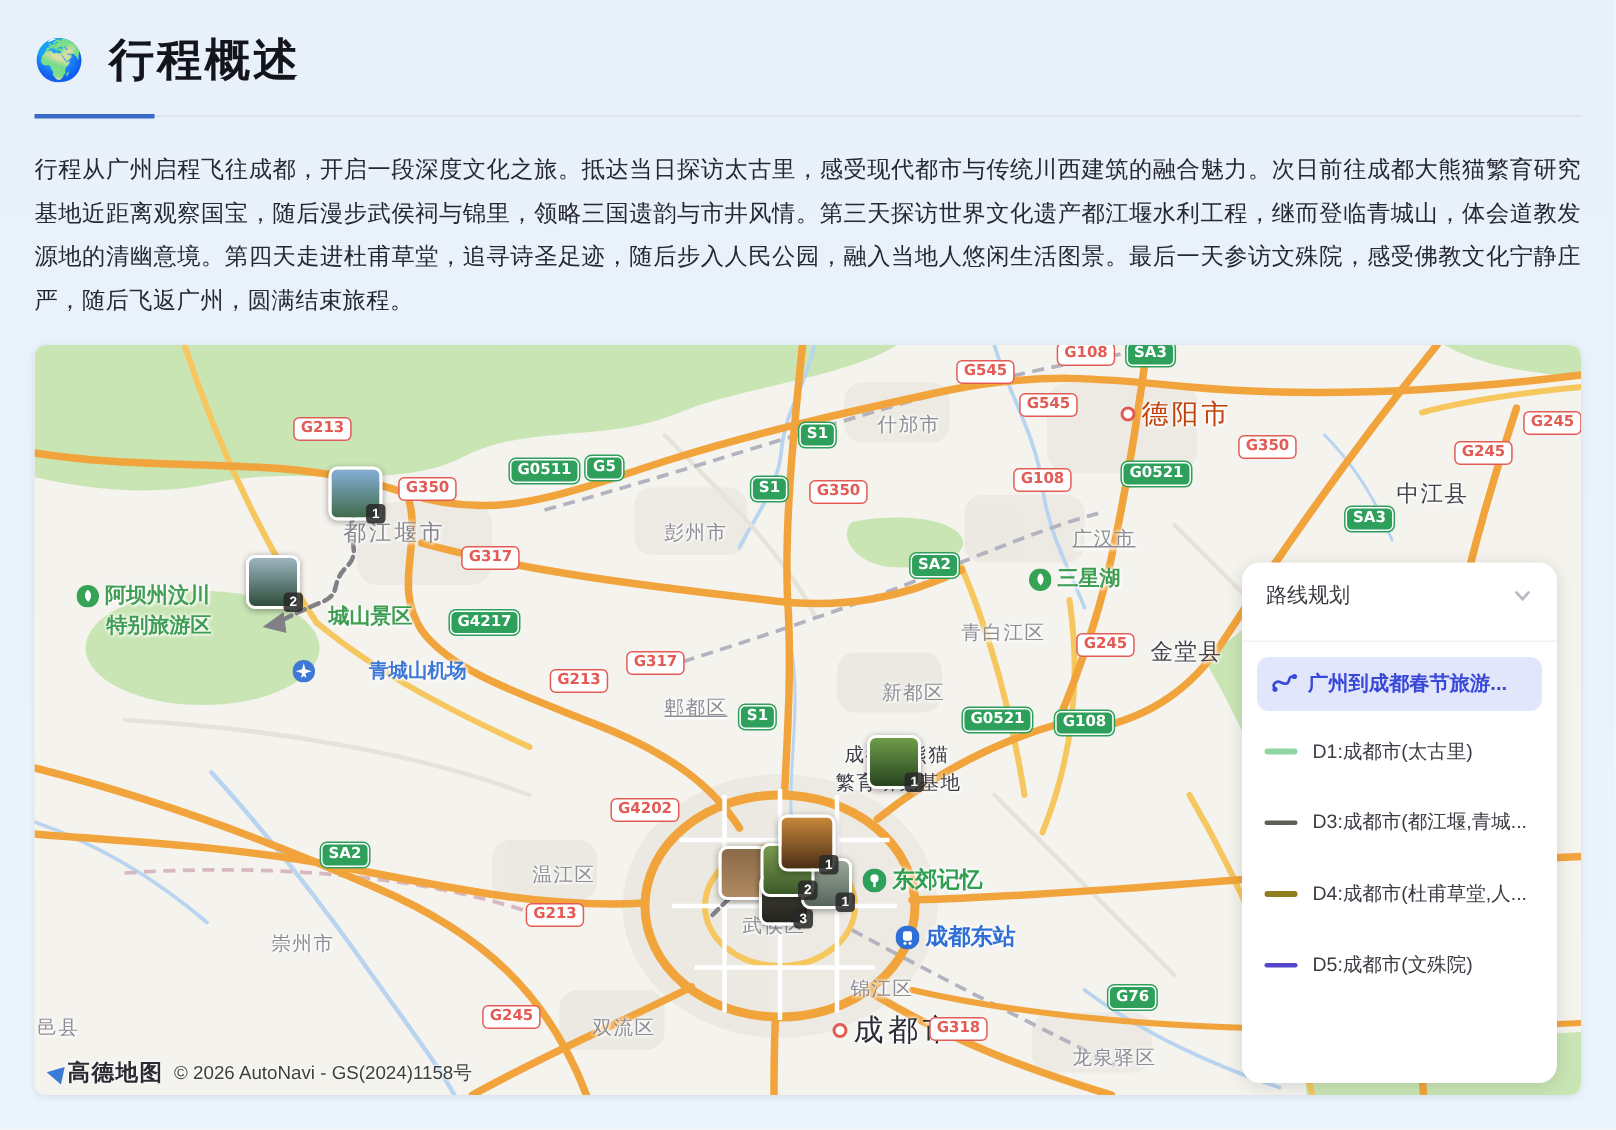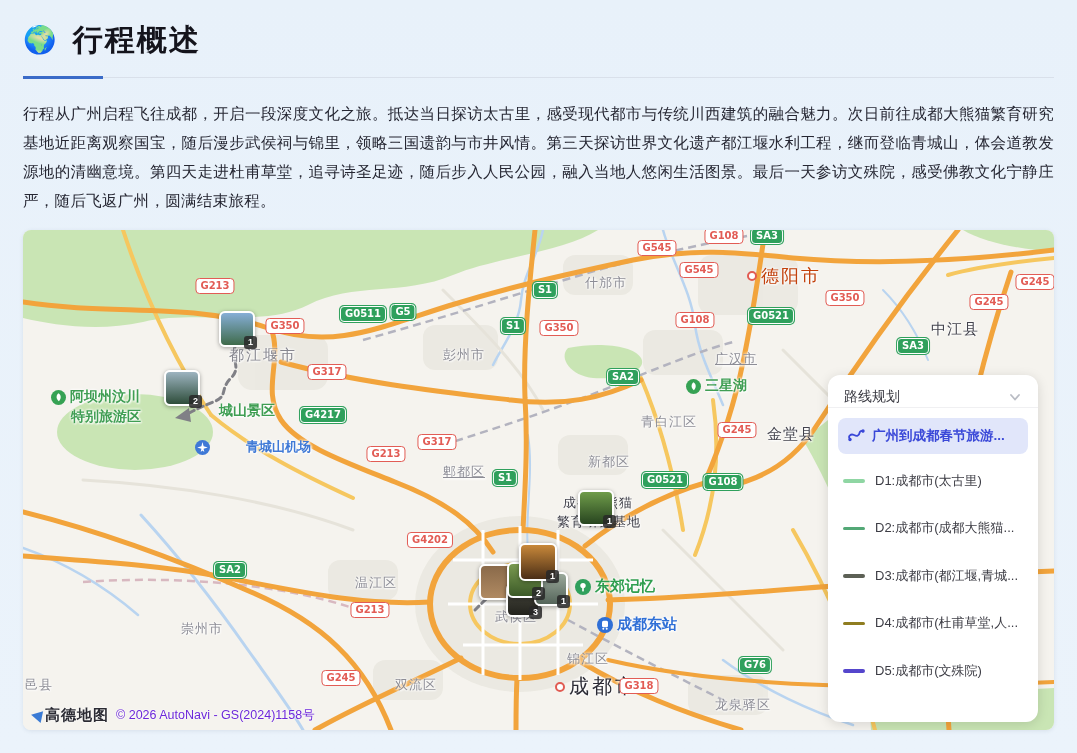--- a/index.html
+++ b/index.html
@@ -57,37 +57,37 @@
     background:rgba(40,40,40,.85); color:#fff; font-size:9px; line-height:13px;
     text-align:center; border-radius:3px; padding:0 2px; font-weight:700;
   }
   
   .panel {
     position:absolute; left:805px; top:145px; width:210px; height:347px; z-index:5;
     background:#fff; border-radius:12px; box-shadow:0 2px 12px rgba(0,0,0,.13);
     display:flex; flex-direction:column;
   }
   .panel-hd { display:flex; justify-content:space-between; align-items:center;
-    padding:13px 16px 1px; border-bottom:1px solid #f0f0f2; font-size:14px; color:#3a3a42; }
+    padding:13px 16px 21px; border-bottom:1px solid #f0f0f2; font-size:14px; color:#3a3a42; }
   .chev { color:#b9bcc4; display:flex; cursor:pointer; }
   .active-route {
     margin:10px 10px 3px; background:#e1e6fa; border-radius:8px; padding:9px 9px;
     display:flex; gap:7px; align-items:center; color:#3a48d8; font-weight:700; font-size:13.5px;
     cursor:pointer; white-space:nowrap; overflow:hidden;
   }
   .day { display:flex; align-items:center; gap:10px; padding:0 15px; height:47.5px;
     font-size:13px; color:#3c3c44; cursor:pointer; white-space:nowrap; }
   .sw { width:22px; min-width:22px; height:3.5px; border-radius:2px; }
   
   .attr { position:absolute; left:8px; bottom:5px; z-index:4; display:flex; align-items:center; gap:7px; }
   .amap-logo { display:flex; align-items:center; gap:3px; font-weight:800; font-size:15px;
     color:#2b2b33; letter-spacing:1px; text-shadow:0 0 2px #fff,0 0 2px #fff; cursor:pointer; }
   .amap-tri { width:0; height:0; border-top:6px solid transparent; border-bottom:6px solid transparent;
     border-right:11px solid #3a7bd5; transform:rotate(12deg); }
-  .copy { font-size:12.5px; color:#6d28d9; text-shadow:0 0 2px #fff,0 0 2px #fff; }
+  .copy { font-size:12.5px; color:#404040; text-shadow:0 0 2px #fff,0 0 2px #fff; }
 </style>
 </head>
 <body>
 
 <div class="header">
   <span class="globe">🌍</span>
   <h1 class="page-title">行程概述</h1>
 </div>
 <div class="divider"></div>
 
@@ -371,24 +371,20 @@
           </svg>
       </span>
       <span>广州到成都春节旅游...</span>
     </div>
     <div id="day-list">
         <div class="day">
           <span class="sw" style="background: rgb(143, 214, 163);"></span>
           <span>D1:成都市(太古里)</span>
         </div>
         <div class="day">
-          <span class="sw" style="background: rgb(83, 168, 118);"></span>
-          <span>D2:成都市(成都大熊猫...</span>
-        </div>
-        <div class="day">
           <span class="sw" style="background: rgb(92, 96, 85);"></span>
           <span>D3:成都市(都江堰,青城...</span>
         </div>
         <div class="day">
           <span class="sw" style="background: rgb(143, 125, 32);"></span>
           <span>D4:成都市(杜甫草堂,人...</span>
         </div>
         <div class="day">
           <span class="sw" style="background: rgb(85, 70, 204);"></span>
           <span>D5:成都市(文殊院)</span>

